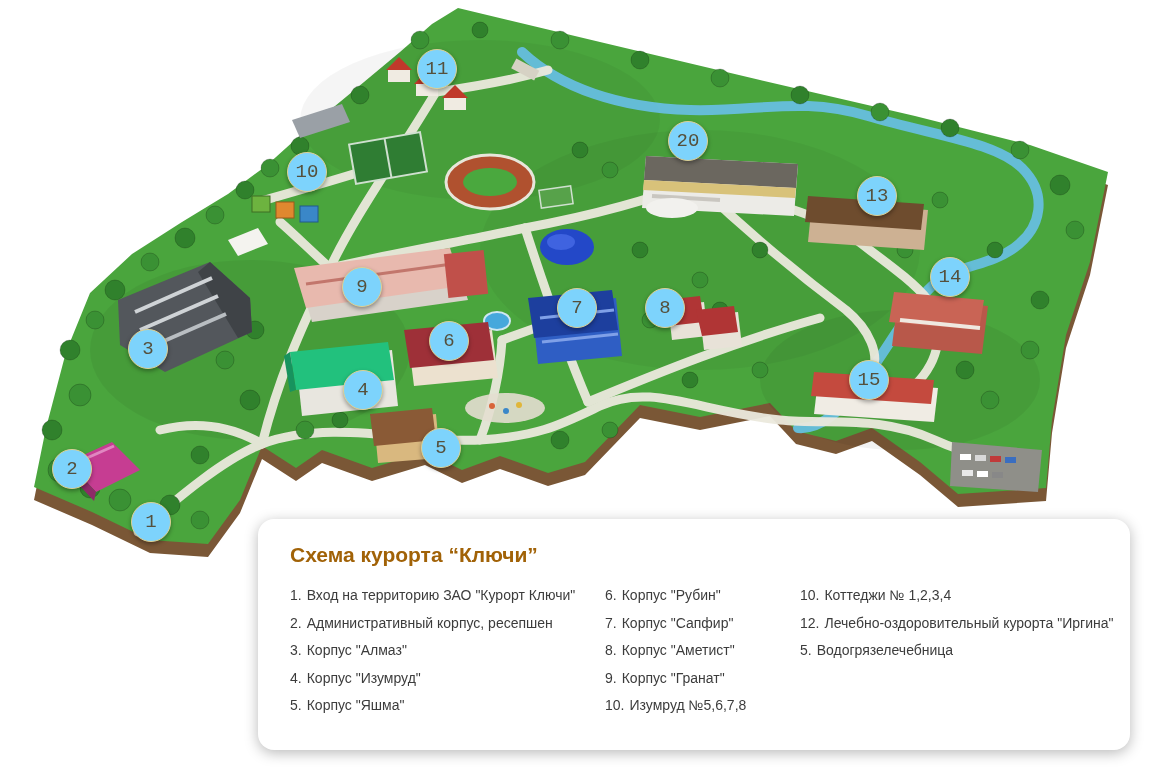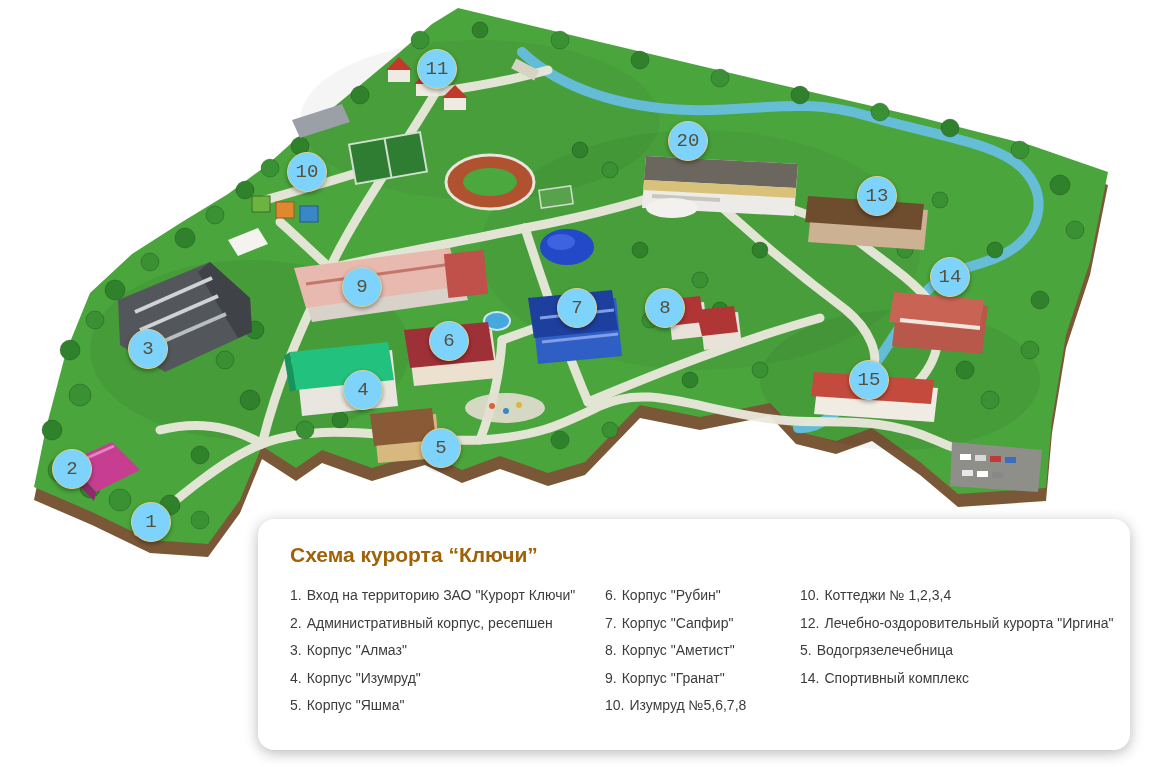--- a/index.html
+++ b/index.html
@@ -331,21 +331,17 @@
             <span class="legend-label">Коттеджи № 1,2,3,4</span>
           </div>
           <div class="legend-item">
             <span class="legend-num">12.</span>
             <span class="legend-label">Лечебно-оздоровительный курорта "Иргина"</span>
           </div>
           <div class="legend-item">
             <span class="legend-num">5.</span>
             <span class="legend-label">Водогрязелечебница</span>
           </div>
-          <div class="legend-item">
-            <span class="legend-num">14.</span>
-            <span class="legend-label">Спортивный комплекс</span>
-          </div>
         </div>
     </div>
   </div>
 
 </div>
 
 </body></html>

